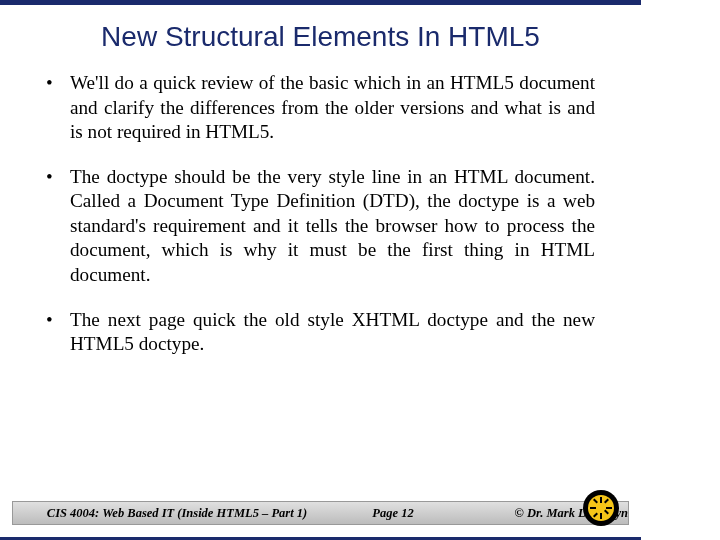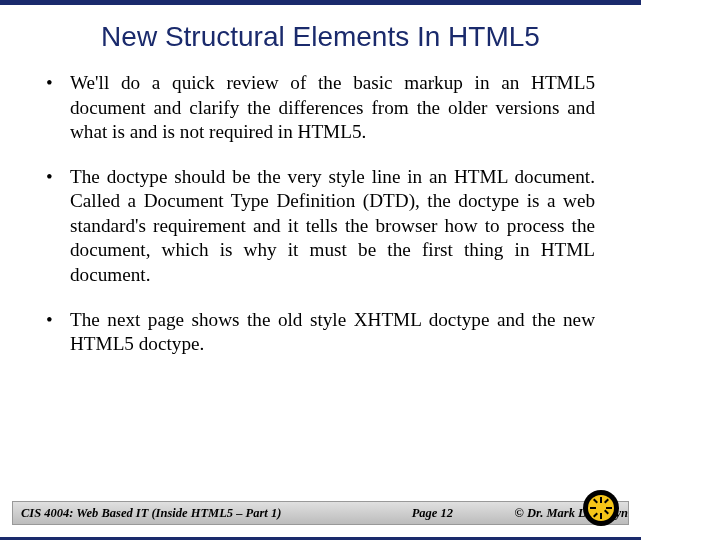--- a/index.html
+++ b/index.html
@@ -62,55 +62,55 @@
     background: linear-gradient(#e0e0e0, #bcbcbc);
     border: 1px solid #999;
     display: flex;
     align-items: center;
     font-family: "Times New Roman", serif;
     font-style: italic;
     font-weight: bold;
     font-size: 12.5px;
     color: #000;
   }
-  .footer-left { flex: 0 0 auto; padding-left: 8px; width: 320px; }
-  .footer-center { flex: 0 0 auto; width: 120px; text-align: right; }
+  .footer-left { flex: 0 0 auto; padding-left: 8px; width: 320px; text-align: center; }
+  .footer-center { flex: 0 0 auto; width: 120px; text-align: center; }
   .footer-right { flex: 1; text-align: right; padding-left: 40px; }
   .logo {
     position: absolute;
     right: 20px;
     bottom: 3px;
     width: 40px;
     height: 40px;
   }
 </style>
 </head>
 <body>
 
 <div class="slide">
   <h1 class="title">New Structural Elements In HTML5</h1>
 
   <div class="content">
 
     <div class="bullet">
       <div class="dot">•</div>
-      <div class="txt">We'll do a quick review of the basic markup in an HTML5 document and clarify the differences from the older versions and what is and is not required in HTML5.</div>
+      <div class="txt">We'll do a quick review of the basic which in an HTML5 document and clarify the differences from the older versions and what is and is not required in HTML5.</div>
     </div>
 
     <div class="bullet">
       <div class="dot">•</div>
       <div class="txt">
         <span>The </span><span class="code">doctype</span><span> should be the very style line in an HTML document.  Called a Document Type Definition (DTD), the </span><span class="code">doctype</span><span> is a web standard's requirement and it tells the browser how to process the document, which is why it must be the first thing in HTML document.</span>
       </div>
     </div>
 
     <div class="bullet">
       <div class="dot">•</div>
       <div class="txt">
-        <span>The next page shows the old style XHTML </span><span class="code">doctype</span><span> and the new HTML5 </span><span class="code">doctype</span><span>.</span>
+        <span>The next page quick the old style XHTML </span><span class="code">doctype</span><span> and the new HTML5 </span><span class="code">doctype</span><span>.</span>
       </div>
     </div>
 
   </div>
 
   <div class="footer">
     <div class="footer-bar">
       <div class="footer-left">CIS 4004: Web Based IT (Inside HTML5 – Part 1)</div>
       <div class="footer-center">Page 12</div>
       <div class="footer-right">© Dr. Mark Llewellyn</div>

